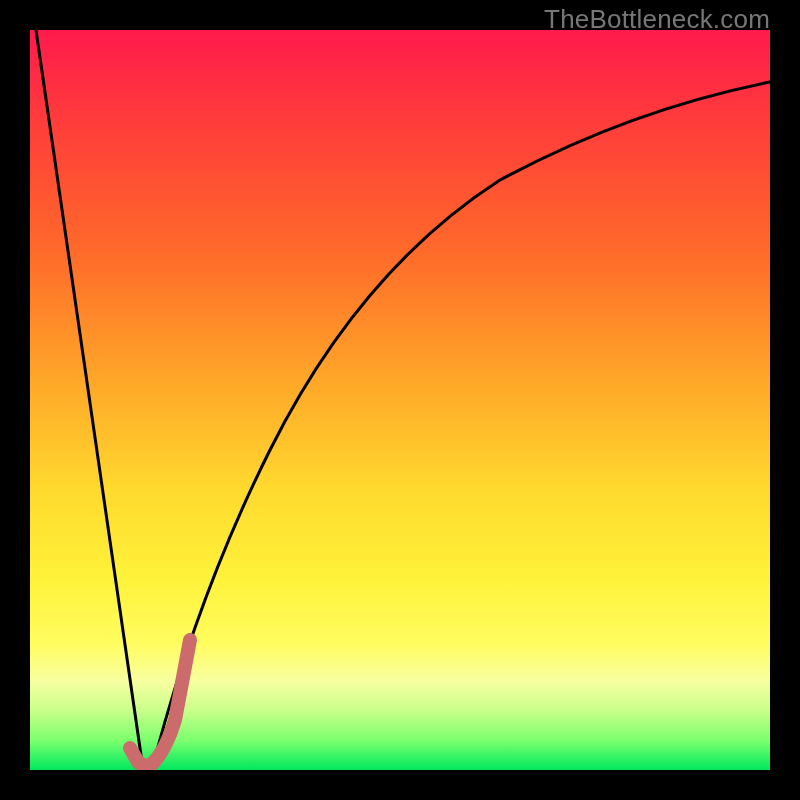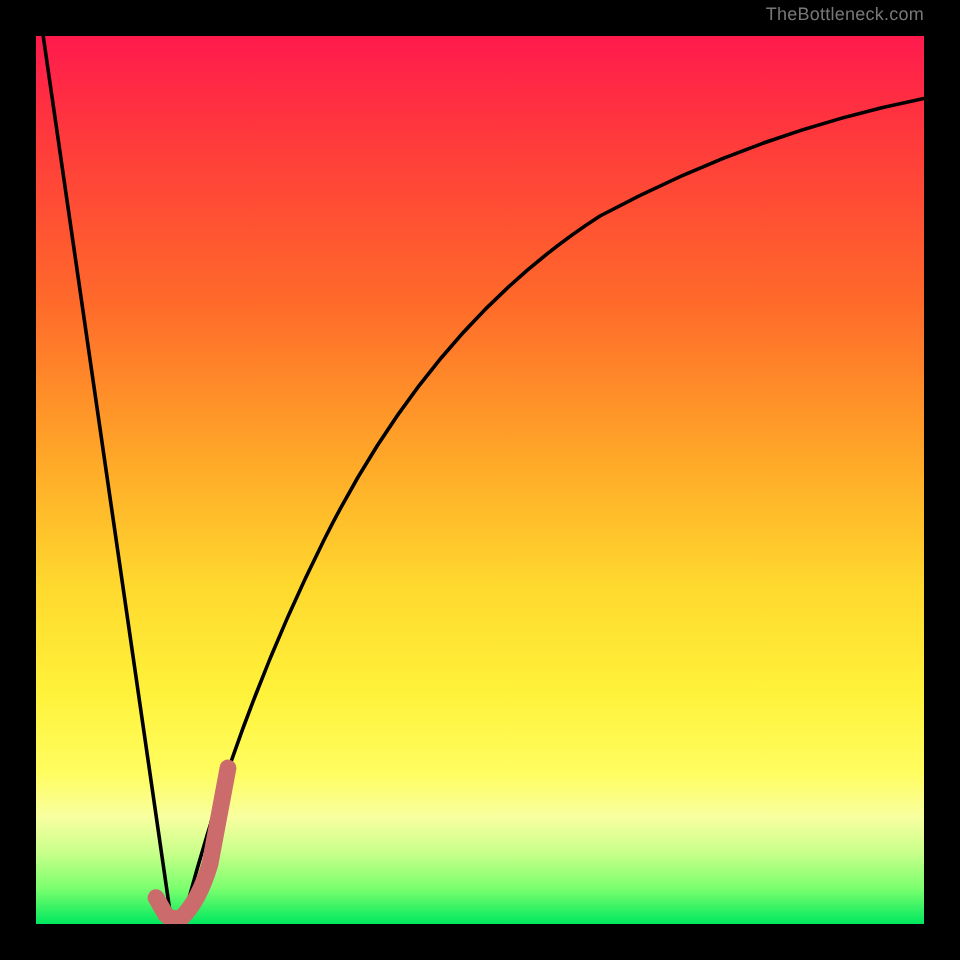--- a/index.html
+++ b/index.html
@@ -49,21 +49,21 @@
     position: absolute;
     inset: 0;
     width: 740px;
     height: 740px;
   }
   .watermark {
     position: absolute;
     top: 4px;
     right: 30px;
     font-family: Arial, Helvetica, sans-serif;
-    font-size: 15px;
+    font-size: 26px;
     color: #777;
     letter-spacing: 0.2px;
     user-select: none;
   }
 </style>
 </head>
 <body>
 
 <div class="frame">
   <div class="plot-area">

